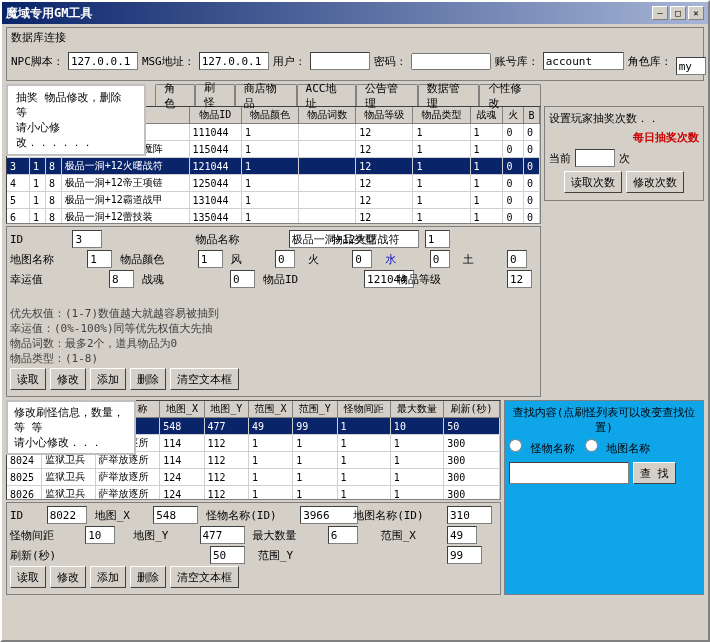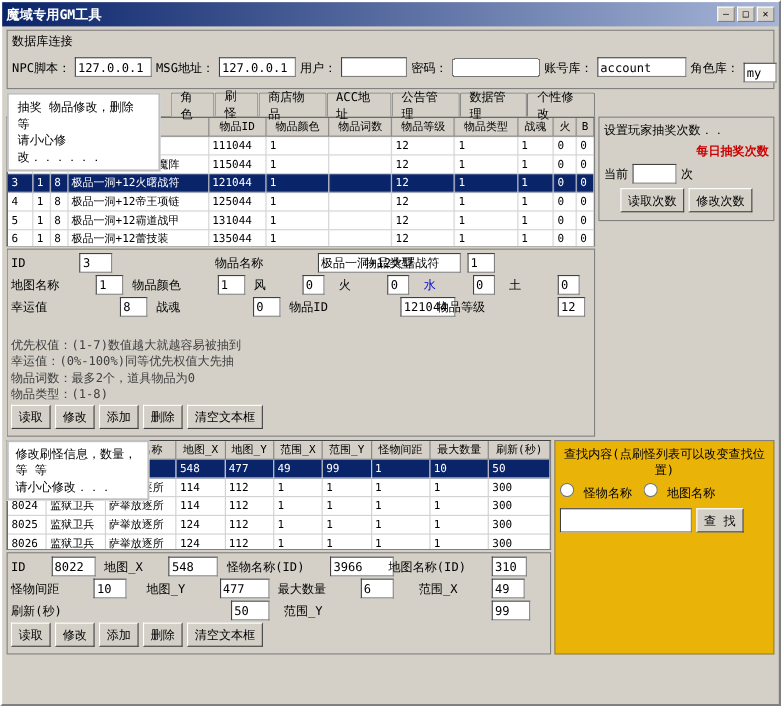--- a/index.html
+++ b/index.html
@@ -349,21 +349,21 @@
 
         <div style="border:1px solid #808080; padding:3px; margin-top:2px; background:#d4d0c8;">
           <div style="display:grid; grid-template-columns: auto 45px auto 50px auto 50px auto 50px; gap:2px 3px; align-items:center; margin-bottom:2px;">
             <span>ID</span>
             <input type="text" style="width: 40px;" value="8022">
             <span>地图_X</span>
             <input type="text" style="width: 45px;" value="548">
             <span>怪物名称(ID)</span>
             <input type="text" style="width: 58px;" value="3966">
             <span>地图名称(ID)</span>
-            <input type="text" style="width: 32px;" value="310">
+            <input type="text" style="width: 45px;" value="310">
           </div>
           <div style="display:grid; grid-template-columns: auto 45px auto 50px auto 50px auto 50px; gap:2px 3px; align-items:center; margin-bottom:2px;">
             <span>怪物间距</span>
             <input type="text" style="width: 30px;" value="10">
             <span>地图_Y</span>
             <input type="text" style="width: 45px;" value="477">
             <span>最大数量</span>
             <input type="text" style="width: 30px;" value="6">
             <span>范围_X</span>
             <input type="text" style="width: 30px;" value="49">
@@ -378,21 +378,21 @@
             <button class="btn">读取</button>
             <button class="btn">修改</button>
             <button class="btn">添加</button>
             <button class="btn">删除</button>
             <button class="btn">清空文本框</button>
           </div>
         </div>
       </div>
 
       <div style="width:200px; flex-shrink:0;">
-        <div style="border:1px solid #808080; padding:4px; background:#eab308; height:100%;">
+        <div style="border:1px solid #808080; padding:4px; background:#0ea5e9; height:100%;">
           <div style="font-size:11px; margin-bottom:4px; text-align:center;">查找内容(点刷怪列表可以改变查找位置)</div>
           <div class="radio-group" style="margin-bottom:6px;">
             <label>
               <input type="radio" name="search_type" style="">
               <span>怪物名称</span>
             </label>
             <label>
               <input type="radio" name="search_type" style="">
               <span>地图名称</span>
             </label>

